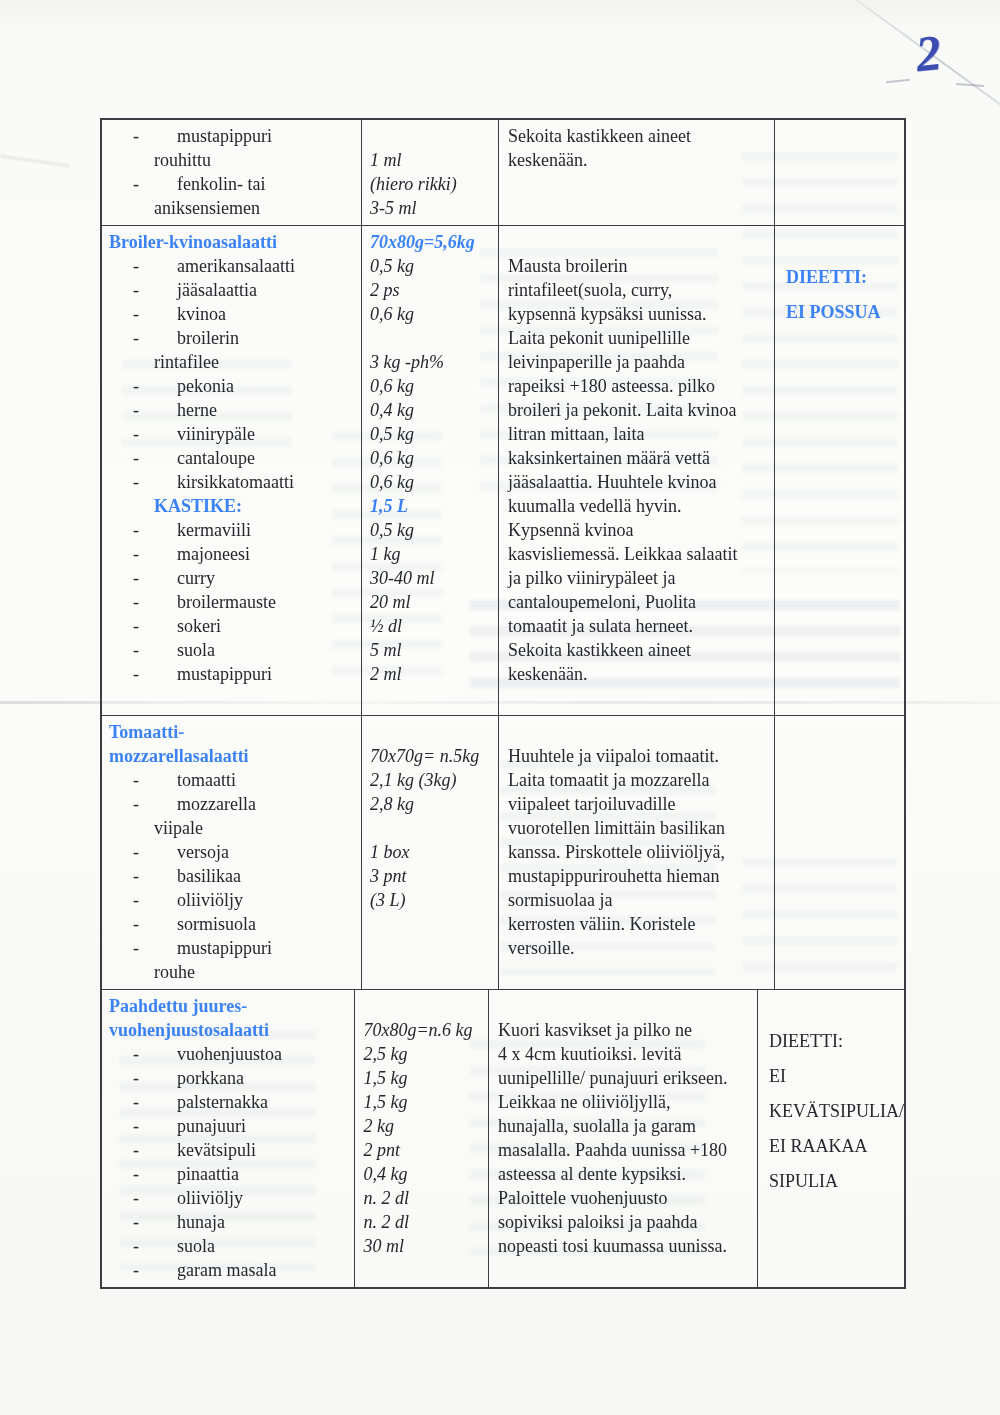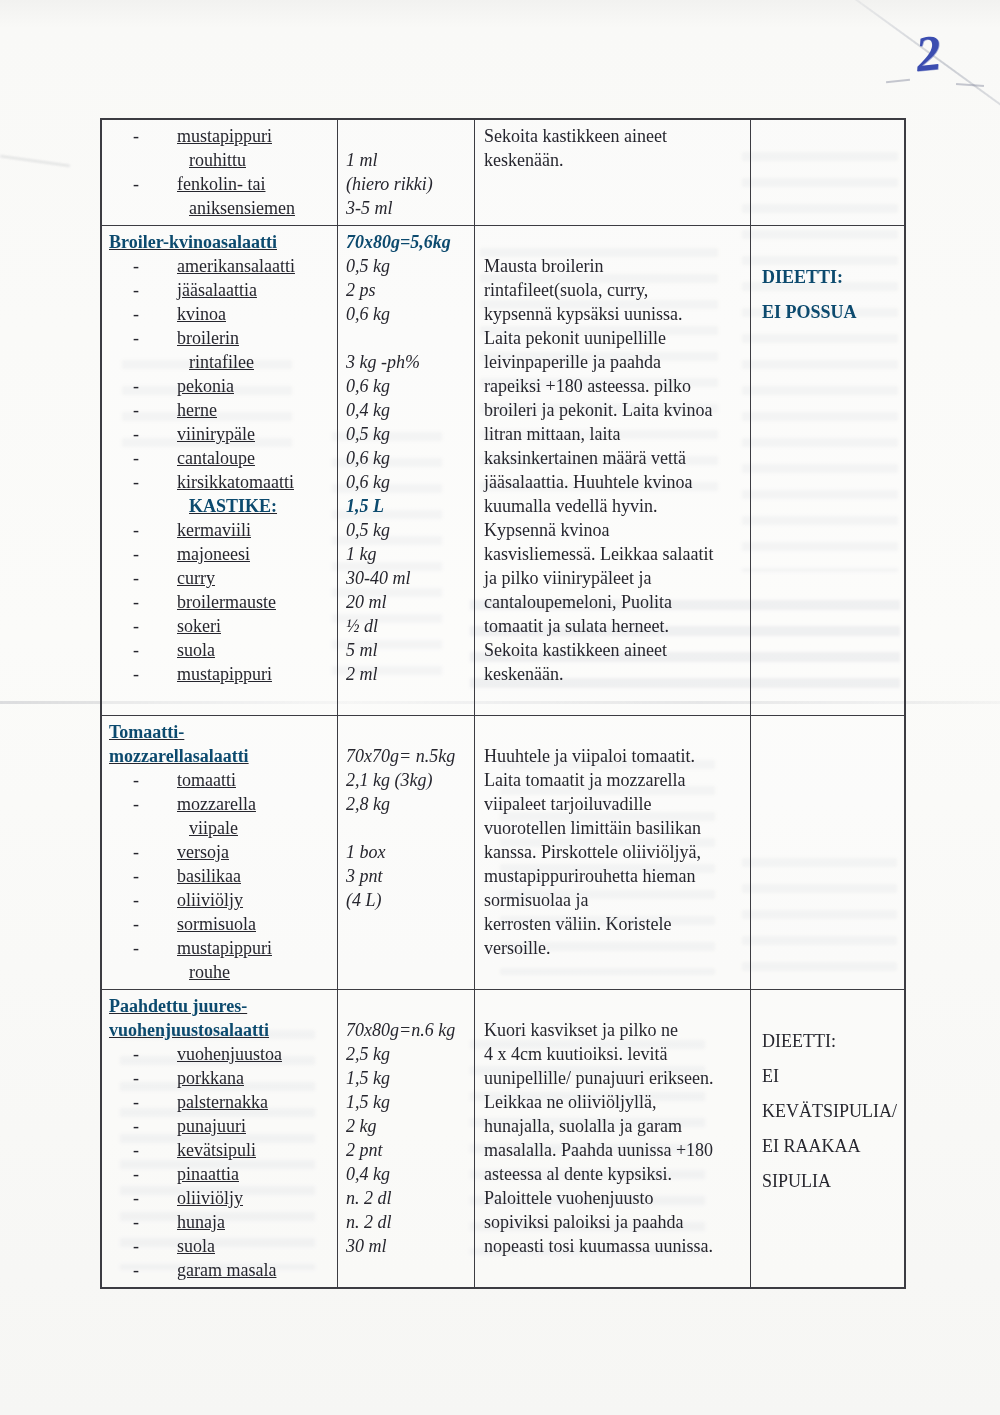--- a/index.html
+++ b/index.html
@@ -11,30 +11,30 @@
   }
   .page{position:absolute;inset:0;}
   
   .table{
     position:absolute;left:100px;top:118px;width:806px;
     border:2px solid #3c3c42;box-sizing:border-box;background:rgba(255,255,255,0.25);
   }
   .row{display:flex;border-bottom:1.5px solid #3c3c42;}
   .row:last-child{border-bottom:none;}
   .cell{box-sizing:border-box;padding:4px 0 5px 0;}
-  .c1{width:236px;border-right:1.5px solid #3c3c42;text-decoration:underline;}
+  .c1{width:260px;border-right:1.5px solid #3c3c42;}
   .c2{width:137px;border-right:1.5px solid #3c3c42;font-style:italic;}
   .c3{width:276px;border-right:1.5px solid #3c3c42;}
   .c4{flex:1;}
   .ln{height:24px;line-height:24px;font-size:18px;white-space:nowrap;padding-left:7px;}
   .c2 .ln{padding-left:8px;}
   .c3 .ln{padding-left:9px;}
   .c4 .ln{padding-left:11px;margin-top:11px;}
-  .b{font-weight:bold;color:#0c4a6e;}
-  .ind{padding-left:52px;margin-left:35px;}
+  .b{font-weight:bold;color:#3b82f6;}
+  .ind{padding-left:52px;}
   .dash{display:inline-block;width:68px;padding-left:24px;box-sizing:border-box;}
   
   .handwritten{
     position:absolute;top:24px;left:916px;
     font-size:50px;font-style:italic;font-weight:bold;
     color:#3b4db0;transform:rotate(-6deg);
     text-shadow:0.5px 0.5px 0 rgba(59,77,176,0.45);
   }
   .pencil{position:absolute;background:rgba(130,136,155,0.45);filter:blur(0.4px);}
   .pencil1{left:886px;top:80px;width:24px;height:2px;transform:rotate(-6deg);}
@@ -183,21 +183,21 @@
           <div class="ln ind">rouhe</div>
         </div>
         <div class="cell c2">
           <div class="ln">&nbsp;</div>
           <div class="ln">70x70g= n.5kg</div>
           <div class="ln">2,1 kg (3kg)</div>
           <div class="ln">2,8 kg</div>
           <div class="ln">&nbsp;</div>
           <div class="ln">1 box</div>
           <div class="ln">3 pnt</div>
-          <div class="ln">(4 L)</div>
+          <div class="ln">(3 L)</div>
           <div class="ln">&nbsp;</div>
           <div class="ln">&nbsp;</div>
           <div class="ln">&nbsp;</div>
         </div>
         <div class="cell c3" style="padding-top: 28px;">
           <div class="ln">Huuhtele ja viipaloi tomaatit.</div>
           <div class="ln">Laita tomaatit ja mozzarella</div>
           <div class="ln">viipaleet tarjoiluvadille</div>
           <div class="ln">vuorotellen limittäin basilikan</div>
           <div class="ln">kanssa. Pirskottele oliiviöljyä,</div>

